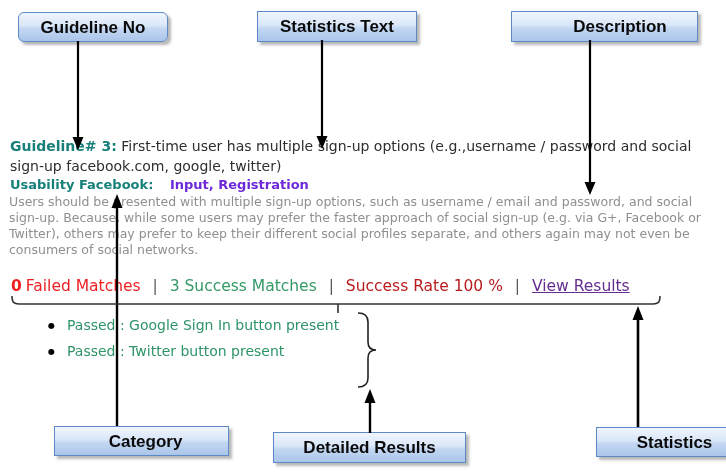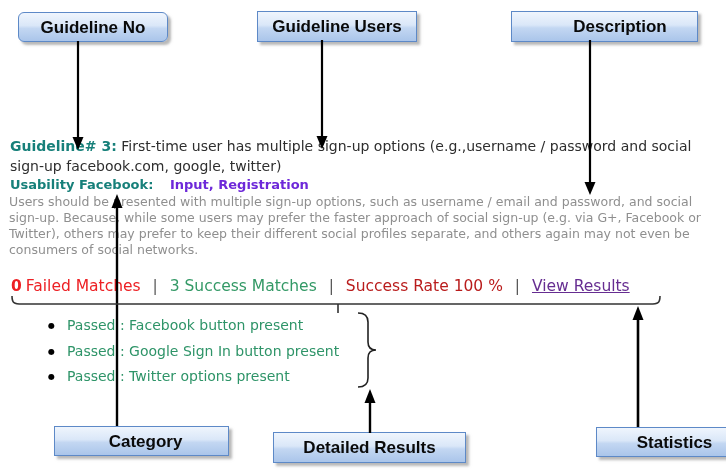--- a/index.html
+++ b/index.html
@@ -37,21 +37,21 @@
 </style>
 </head>
 <body>
 
 <div class="canvas">
 
   <div class="callout" style="left:18px;top:12px;width:148px;height:28px;border-radius:6px;">
     <span>Guideline No</span>
   </div>
   <div class="callout" style="left:257px;top:11px;width:158px;height:29px;">
-    <span>Guideline Users</span>
+    <span>Statistics Text</span>
   </div>
   <div class="callout" style="left:511px;top:11px;width:154px;height:29px;padding-left:31px;">
     <span>Description</span>
   </div>
 
   <div class="callout" style="left:54px;top:426px;width:165px;height:28px;padding-left:8px;">
     <span>Category</span>
   </div>
   <div class="callout" style="left:273px;top:432px;width:191px;height:29px;">
     <span>Detailed Results</span>
@@ -108,18 +108,17 @@
     <span class="failed-count">0</span><span class="failed">Failed Matches</span>
     <span class="sep">|</span>
     <span class="success">3 Success Matches</span>
     <span class="sep">|</span>
     <span class="rate">Success Rate 100 %</span>
     <span class="sep">|</span>
     <span class="view">View Results</span>
   </div>
 
   <ul class="results">
-    <li>Passed : Facebook button present</li>
     <li>Passed : Google Sign In button present</li>
-    <li>Passed : Twitter options present</li>
+    <li>Passed : Twitter button present</li>
   </ul>
 
 </div>
 
 </body></html>

